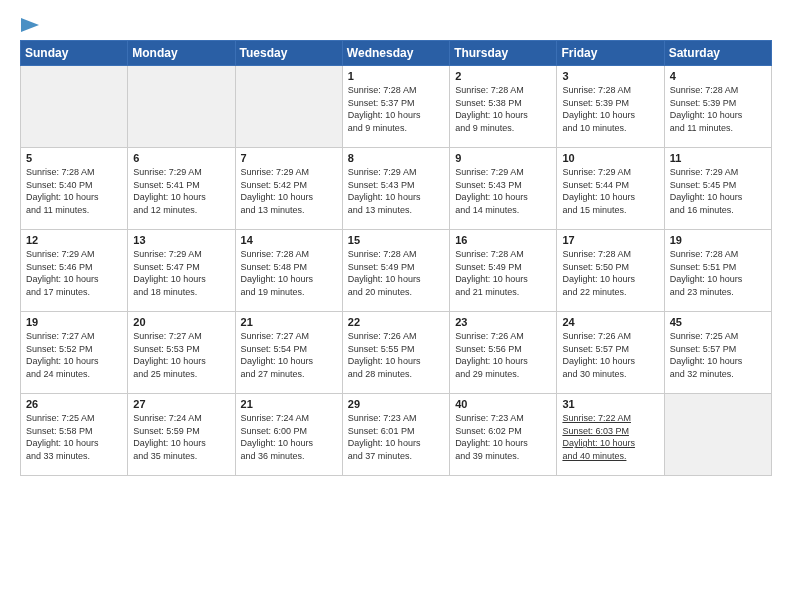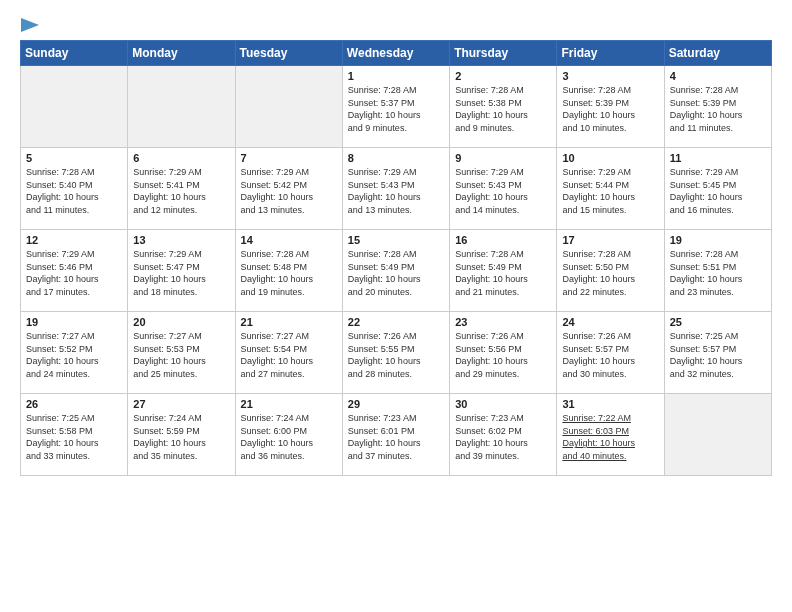--- a/index.html
+++ b/index.html
@@ -293,21 +293,21 @@
 and 29 minutes.</div>
           </td>
           <td>
             <span class="day-num">24</span>
             <div class="day-info" style="white-space: pre-line;">Sunrise: 7:26 AM
 Sunset: 5:57 PM
 Daylight: 10 hours
 and 30 minutes.</div>
           </td>
           <td>
-            <span class="day-num">25</span>
+            <span class="day-num">45</span>
             <div class="day-info" style="white-space: pre-line;">Sunrise: 7:25 AM
 Sunset: 5:57 PM
 Daylight: 10 hours
 and 32 minutes.</div>
           </td>
         </tr>
         <tr>
           <td>
             <span class="day-num">26</span>
             <div class="day-info" style="white-space: pre-line;">Sunrise: 7:25 AM
@@ -330,21 +330,21 @@
 and 36 minutes.</div>
           </td>
           <td>
             <span class="day-num">29</span>
             <div class="day-info" style="white-space: pre-line;">Sunrise: 7:23 AM
 Sunset: 6:01 PM
 Daylight: 10 hours
 and 37 minutes.</div>
           </td>
           <td>
-            <span class="day-num">30</span>
+            <span class="day-num">40</span>
             <div class="day-info" style="white-space: pre-line;">Sunrise: 7:23 AM
 Sunset: 6:02 PM
 Daylight: 10 hours
 and 39 minutes.</div>
           </td>
           <td>
             <span class="day-num">31</span>
             <div class="day-info" style="white-space: pre-line; text-decoration: underline;">Sunrise: 7:22 AM
 Sunset: 6:03 PM
 Daylight: 10 hours

